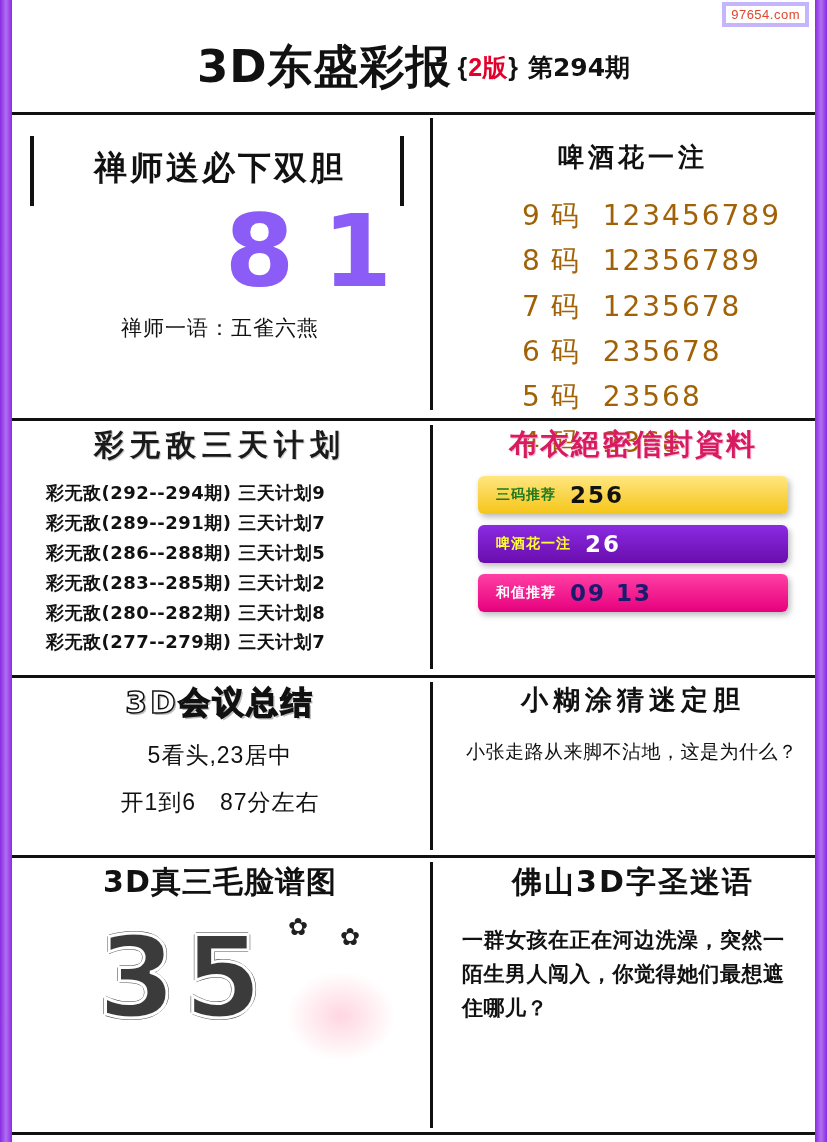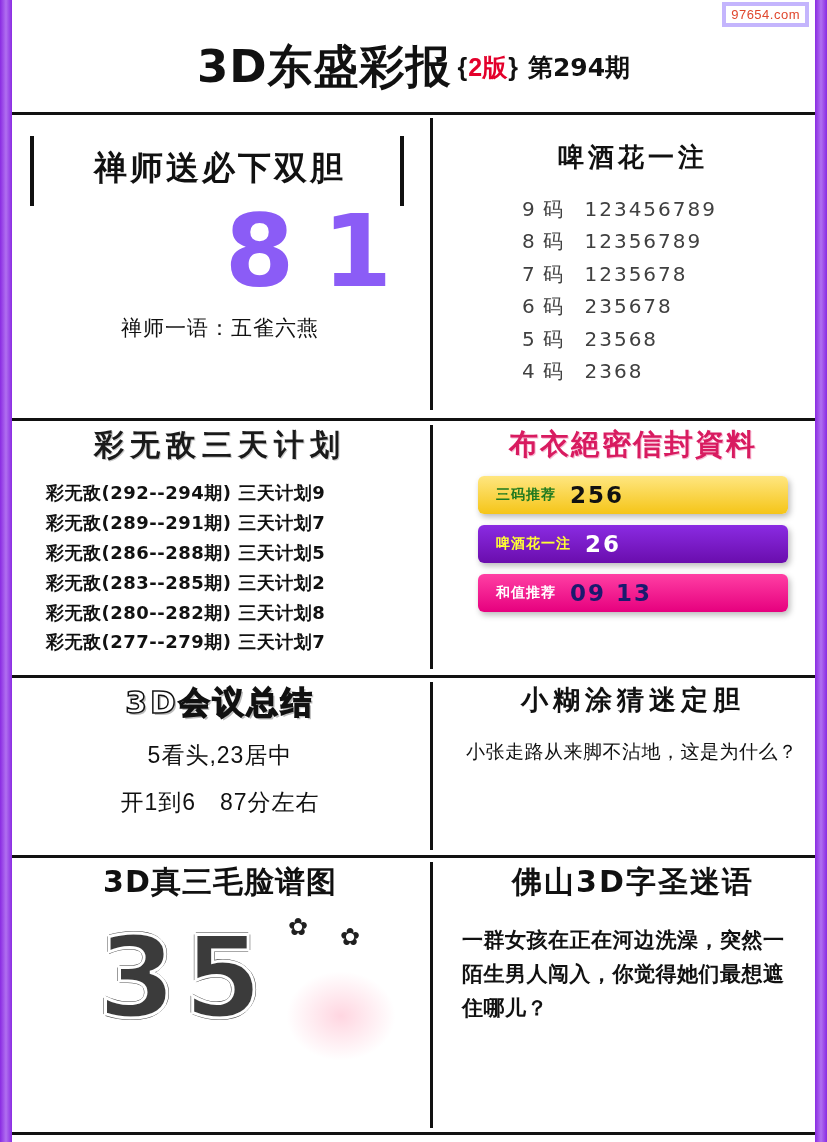--- a/index.html
+++ b/index.html
@@ -132,22 +132,22 @@
     position: absolute;
     width: 4px;
     background: #111;
   }
 
   
   #b-beer { left: 432px; top: 118px; width: 378px; height: 290px; }
   #b-beer .blk-title { font-size: 26px; letter-spacing: 4px; margin-top: 22px; }
   #b-beer .rows { margin-top: 18px; padding-left: 78px; }
   #b-beer .row {
-    font-size: 20px;
-    color: #404040;
+    font-size: 28px;
+    color: #a16207;
     line-height: 1.62;
     font-family: "DejaVu Sans", sans-serif;
   }
   #b-beer .row .lbl { letter-spacing: 1px; }
   #b-beer .row .val { margin-left: 14px; letter-spacing: 2px; }
 
   
   #b-plan { left: 8px; top: 425px; width: 400px; height: 245px; }
   #b-plan .blk-title {
     font-size: 30px;

